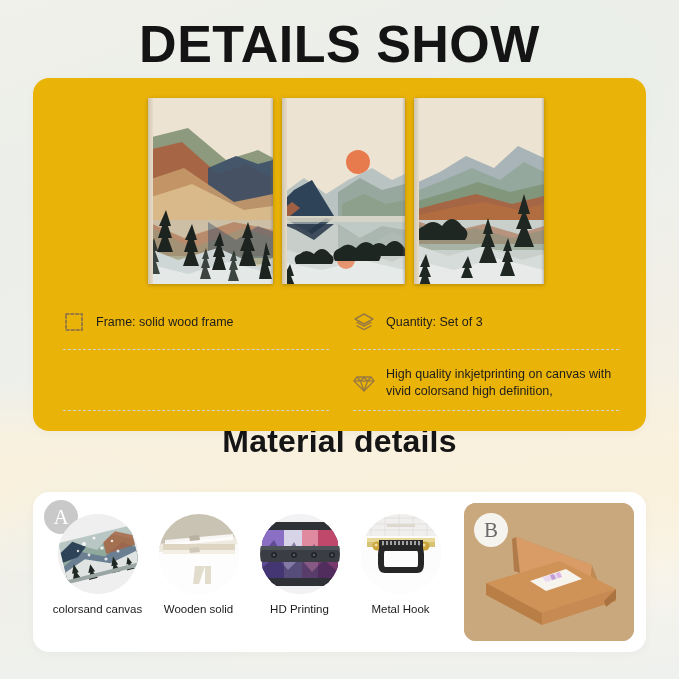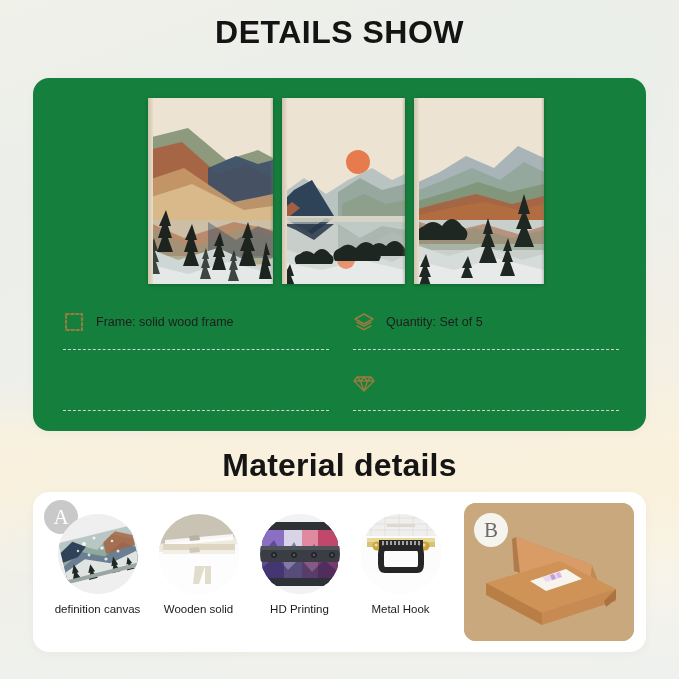--- a/index.html
+++ b/index.html
@@ -34,33 +34,33 @@
     background: radial-gradient(closest-side, rgba(232,238,232,.9), rgba(232,238,232,0));
   }
   #bg .tint-bl {
     position: absolute; left: -60px; bottom: -60px; width: 320px; height: 280px;
     background: radial-gradient(closest-side, rgba(236,240,236,.9), rgba(236,240,236,0));
   }
 
   
   .h-details {
     position: absolute; top: 14px; left: 0; width: 100%;
-    text-align: center; font-size: 32px; font-weight: bold;
+    text-align: center; font-size: 52px; font-weight: bold;
     letter-spacing: .5px; color: #141414;
   }
   .h-material {
-    position: absolute; top: 447px; left: 0; width: 100%;
+    position: absolute; top: 423px; left: 0; width: 100%;
     text-align: center; font-size: 32px; font-weight: bold;
     letter-spacing: .2px; color: #151515;
   }
 
   
   #card-top {
     position: absolute; left: 33px; top: 78px; width: 613px; height: 353px;
-    background: #15803d; border-radius: 16px;
+    background: #eab308; border-radius: 16px;
     box-shadow: 0 2px 10px rgba(0,0,0,.035);
   }
 
   
   #triptych { position: absolute; left: 115px; top: 20px; width: 396px; height: 186px; }
   .panel {
     position: absolute; top: 0; height: 100%;
     background: #ece3d2; overflow: hidden;
     box-shadow: 0 1px 4px rgba(0,0,0,.25);
   }
@@ -257,36 +257,37 @@
 
       <div class="frow">
         <div class="fitem">
           <span class="ficon">
             <svg viewBox="0 0 22 22" fill="none" stroke="currentColor" stroke-width="1.5" stroke-linejoin="round">
               <path d="M11 3 L20 8 L11 13 L2 8 Z"></path>
               <path d="M3.6 11.2 L11 15.2 L18.4 11.2"></path>
               <path d="M3.6 14.6 L11 18.6 L18.4 14.6"></path>
             </svg>
           </span>
-          <span class="ftext">Quantity: Set of 5</span>
+          <span class="ftext">Quantity: Set of 3</span>
         </div>
         <span class="fline"></span>
       </div>
 
       <div class="frow">
         <div class="fitem">
           <span class="ficon">
             <svg viewBox="0 0 22 22" fill="none" stroke="currentColor" stroke-width="1.4" stroke-linejoin="round">
               <path d="M4 5 L18 5 L21 9 L11 19 L1 9 Z"></path>
               <path d="M1 9 L21 9"></path>
               <path d="M4 5 L7.5 9 L11 19"></path>
               <path d="M18 5 L14.5 9 L11 19"></path>
               <path d="M7.5 9 L11 5 L14.5 9"></path>
             </svg>
           </span>
+          <span class="ftext">High quality inkjetprinting on canvas with vivid colorsand high definition,</span>
         </div>
         <span class="fline"></span>
       </div>
 
     </div>
   </div>
 </div>
 
 <div id="card-bot">
 
@@ -318,21 +319,21 @@
               <circle cx="36" cy="24" r="1.5"></circle>
             <circle cx="44" cy="34" r="1.8"></circle>
               <circle cx="54" cy="27" r="1.3"></circle>
             <circle cx="31" cy="41" r="1.4"></circle>
               <circle cx="48" cy="45" r="1.6"></circle>
             <circle cx="20" cy="37" r="1.2"></circle>
               <circle cx="60" cy="37" r="1.5"></circle>
           </g>
         </svg>
       </div>
-      <div class="tlabel">definition canvas</div>
+      <div class="tlabel">colorsand canvas</div>
     </div>
 
     <div class="thumb">
       <div class="tcircle">
         <svg viewBox="0 0 80 80">
           <rect width="80" height="80" fill="#fbfbfb"></rect>
           <path d="M0 0 L80 0 L80 26 L0 34 Z" fill="#c9c3b4"></path>
           <path d="M0 30 L80 22 L80 30 L0 38 Z" fill="#efeadf"></path>
           <path d="M6 26 L74 20 L74 26 L6 32 Z" fill="#fff" opacity=".85"></path>
           <rect x="4" y="30" width="72" height="7" fill="#ded6c2"></rect>

